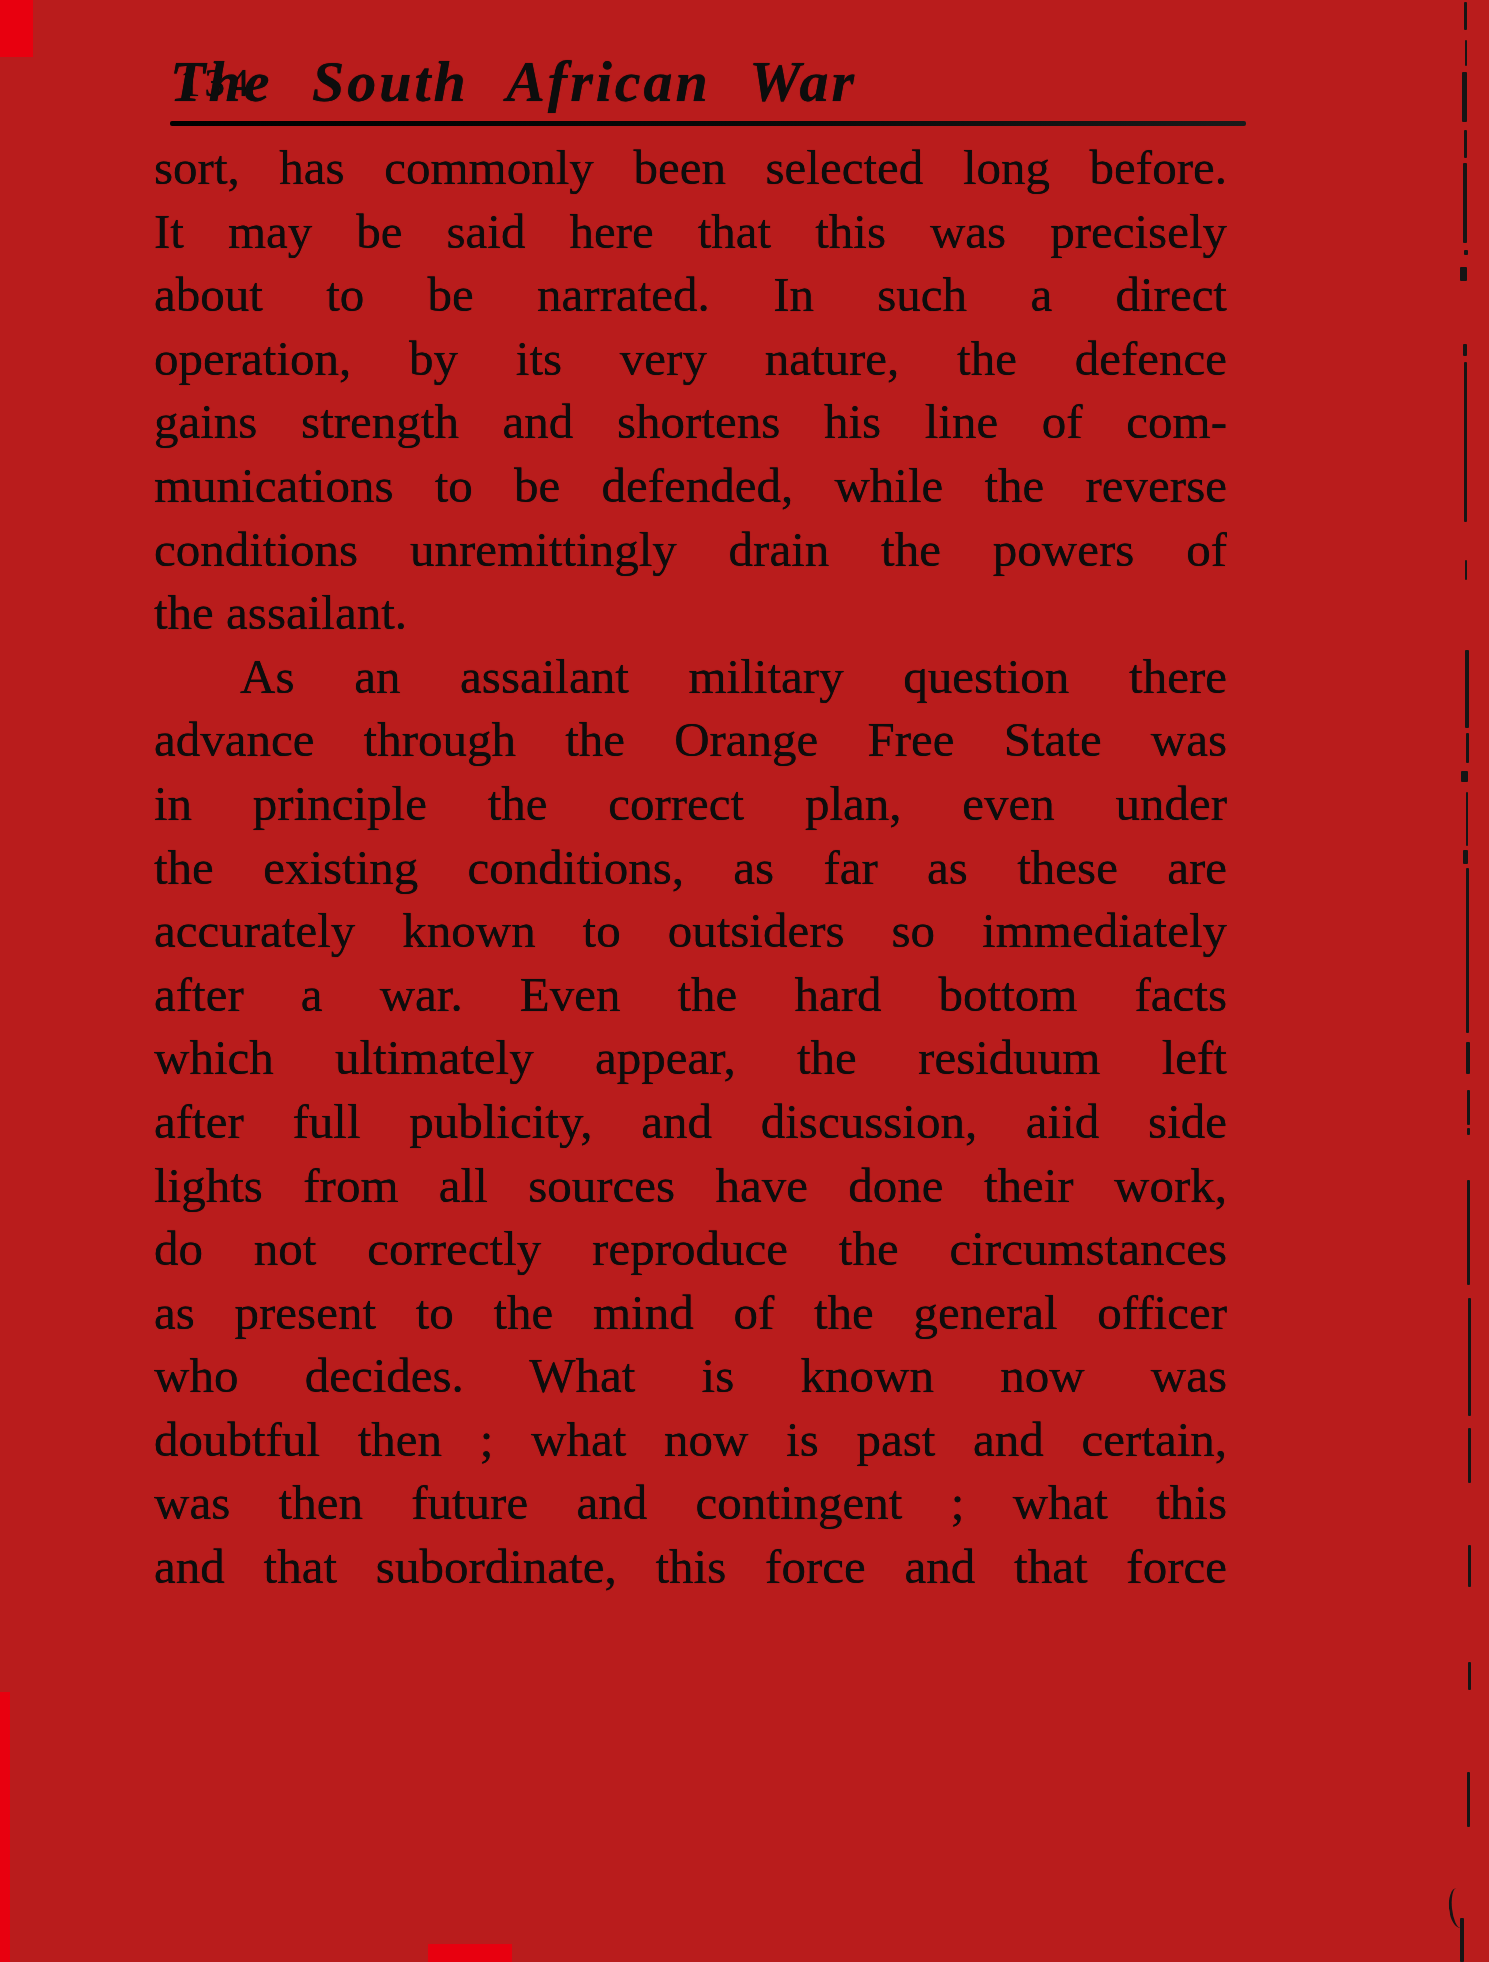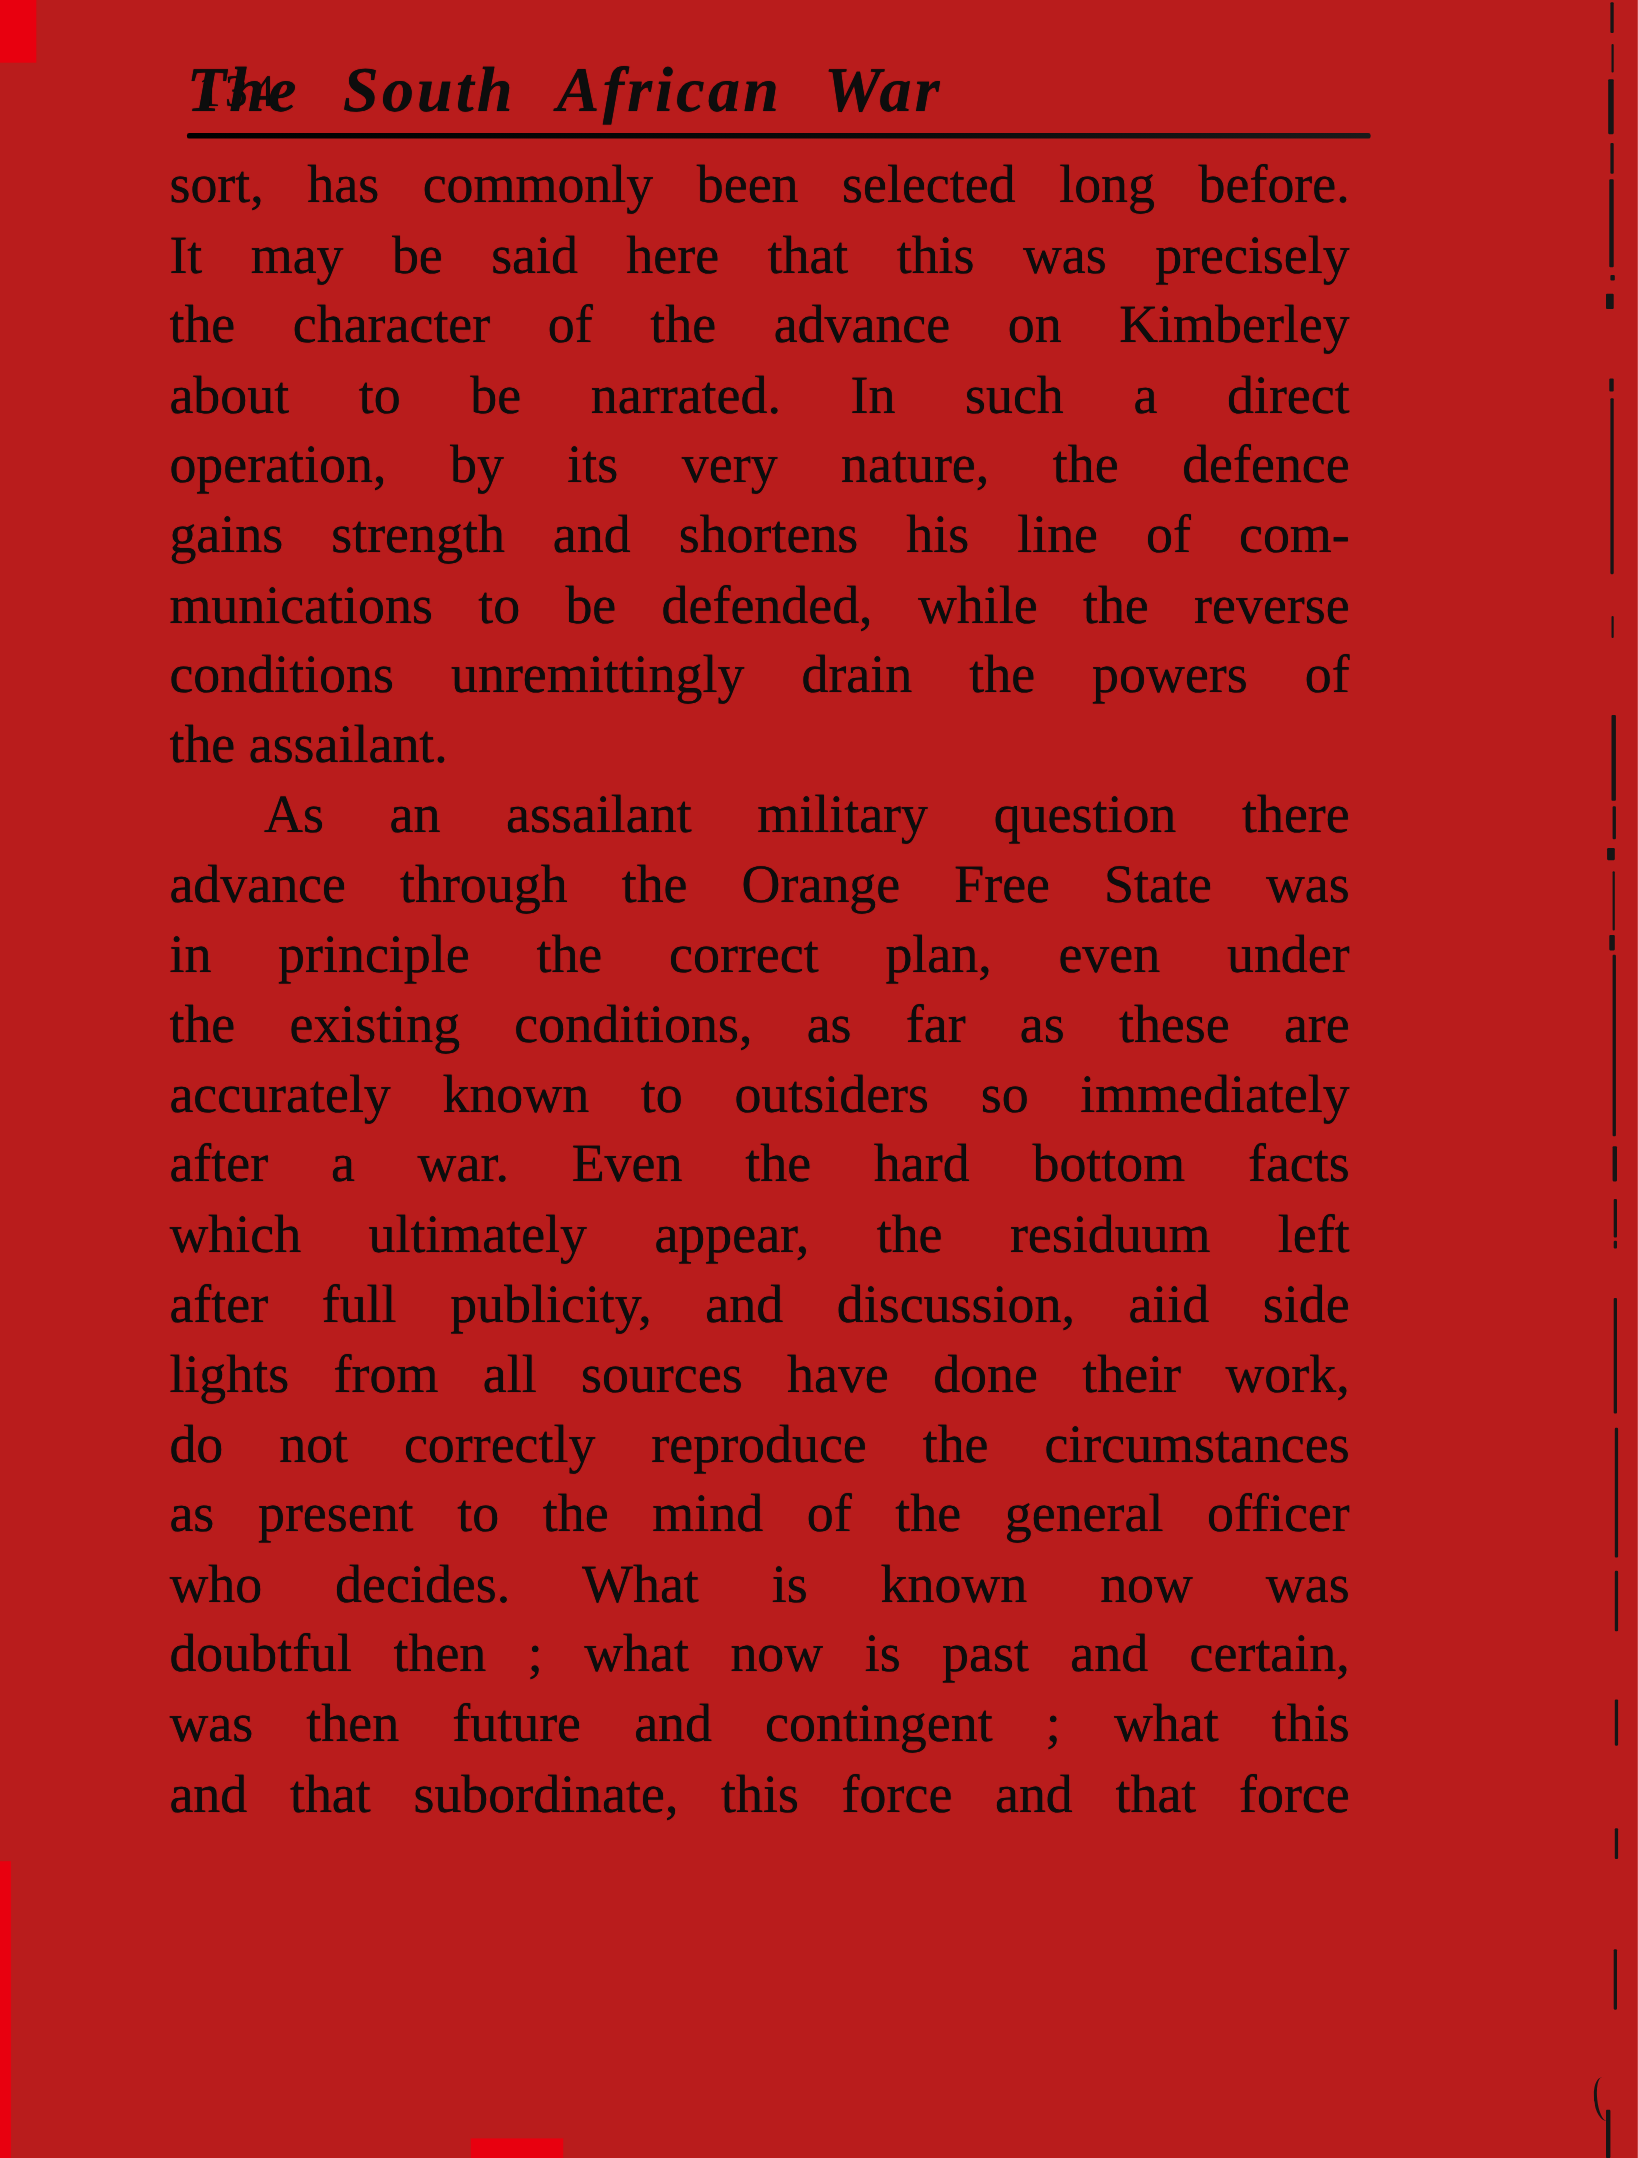--- a/index.html
+++ b/index.html
@@ -96,21 +96,20 @@
 
   <div class="running-head">
     <span class="page-number">134</span>
     <span class="running-title">The South African War</span>
   </div>
   <div class="header-rule"></div>
 
   <div class="bodytext">
     <div class="line">sort, has commonly been selected long before.</div>
     <div class="line">It may be said here that this was precisely</div>
-    <div class="line">the character of the advance on Kimberley</div>
     <div class="line">about to be narrated.  In such a direct</div>
     <div class="line">operation, by its very nature, the defence</div>
     <div class="line">gains strength and shortens his line of com-</div>
     <div class="line">munications to be defended, while the reverse</div>
     <div class="line">conditions unremittingly drain the powers of</div>
     <div class="line no-justify">the assailant.</div>
     <div class="line indent">As an assailant military question there</div>
     <div class="line">advance through the Orange Free State was</div>
     <div class="line">in principle the correct plan, even under</div>
     <div class="line">the existing conditions, as far as these are</div>

